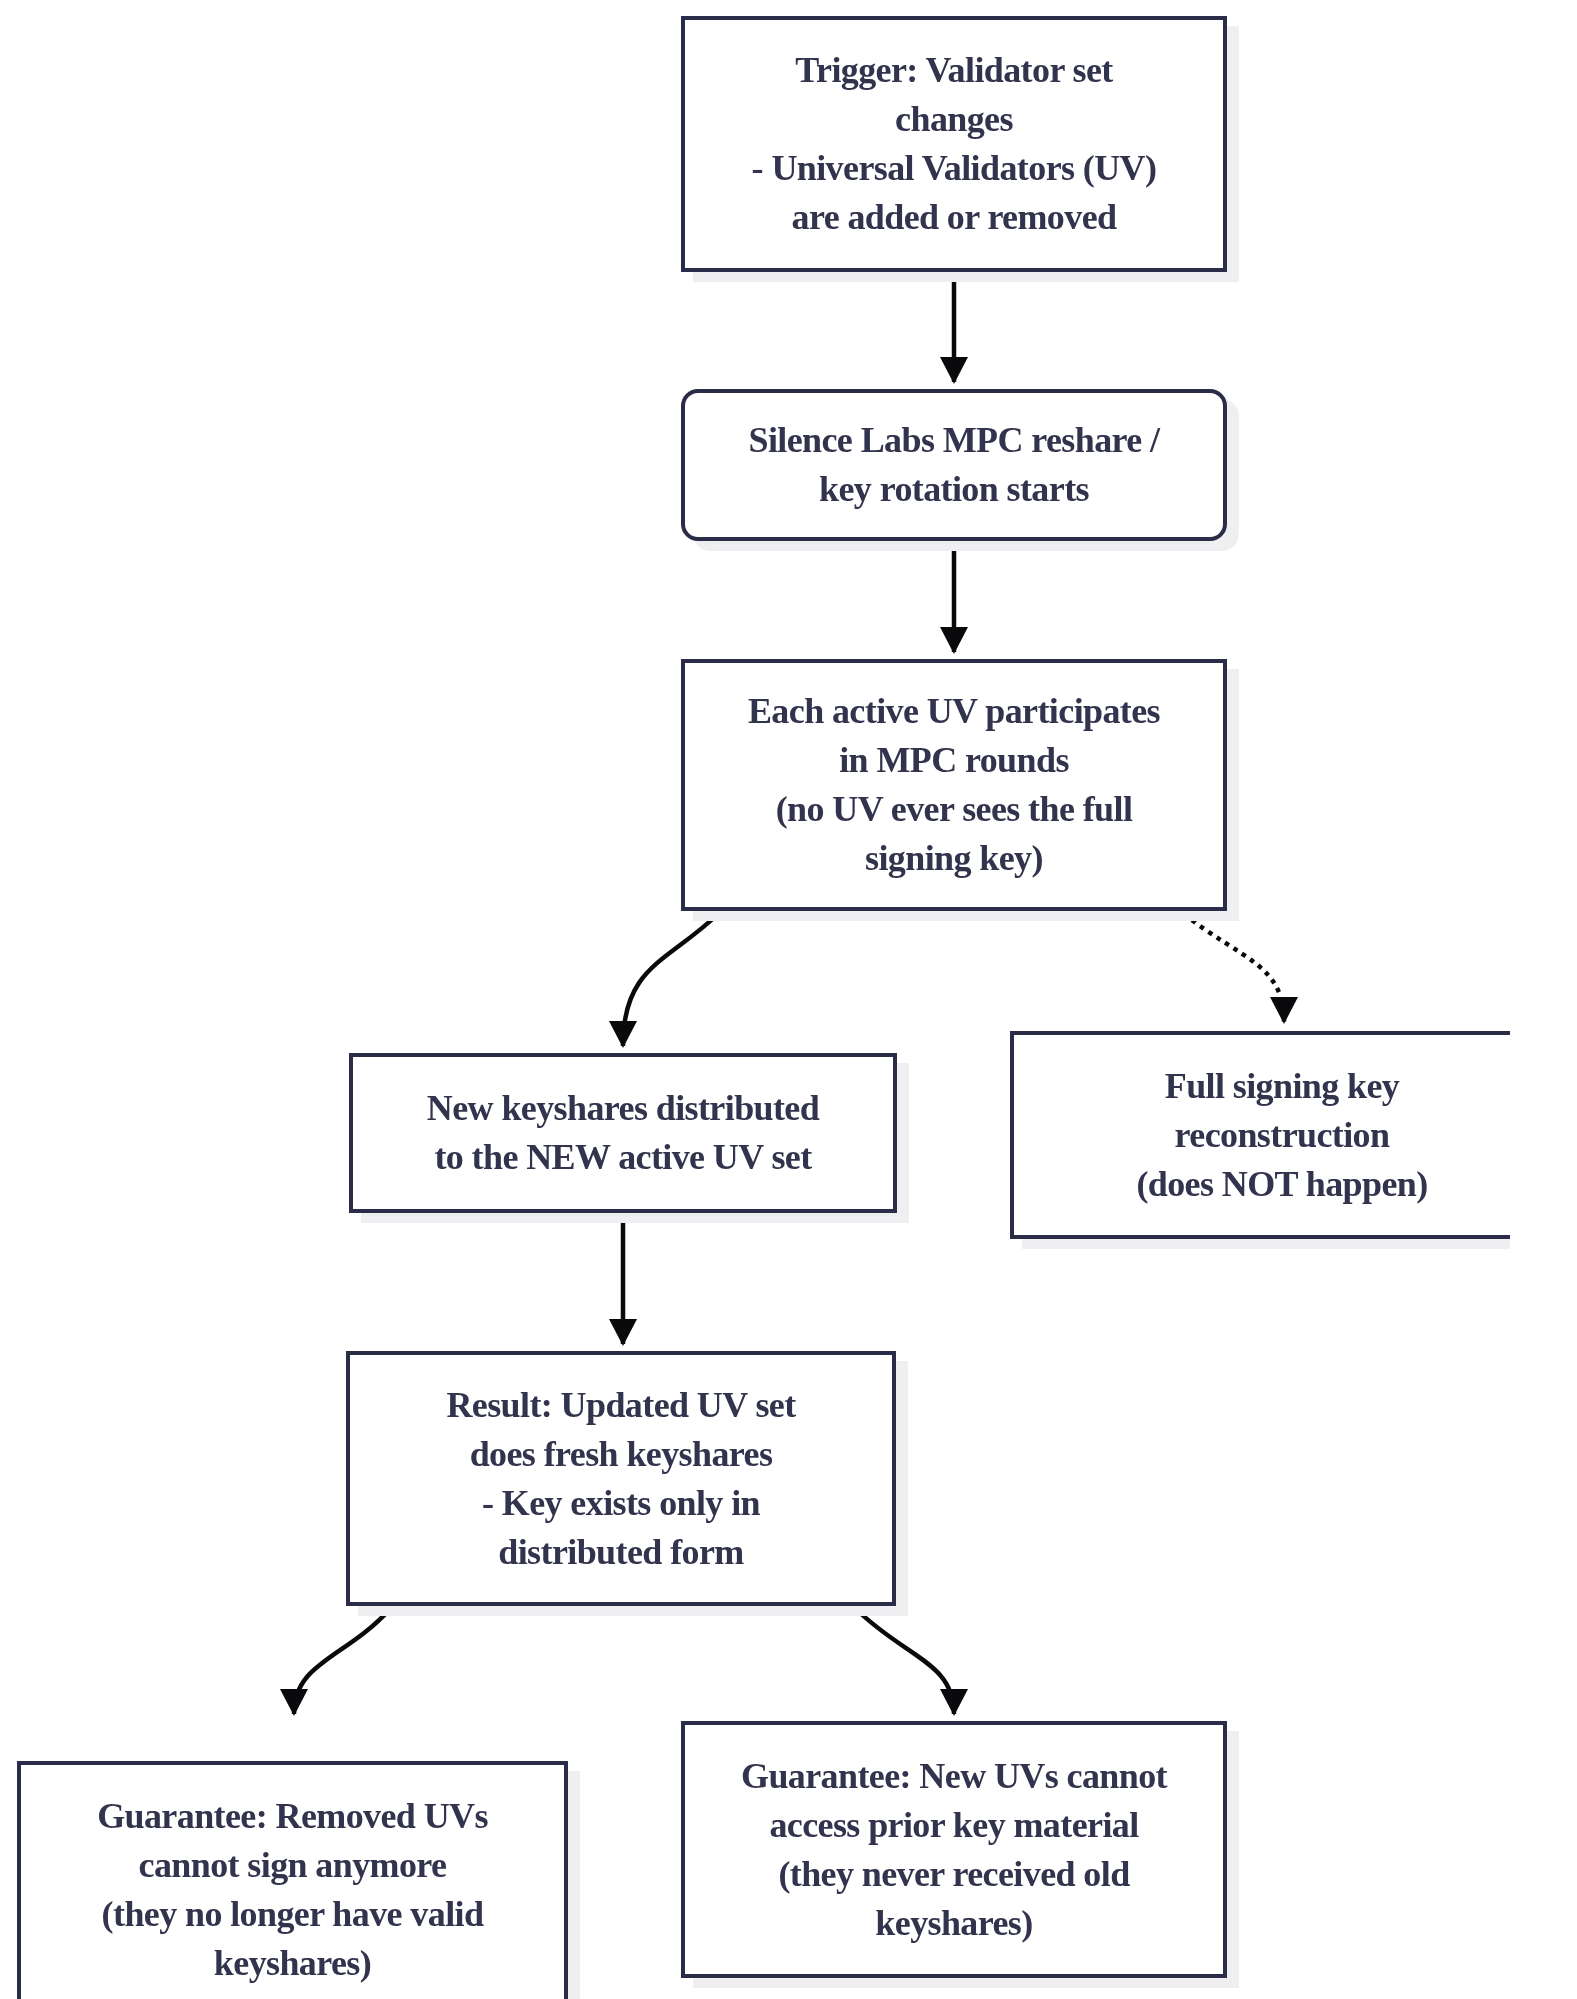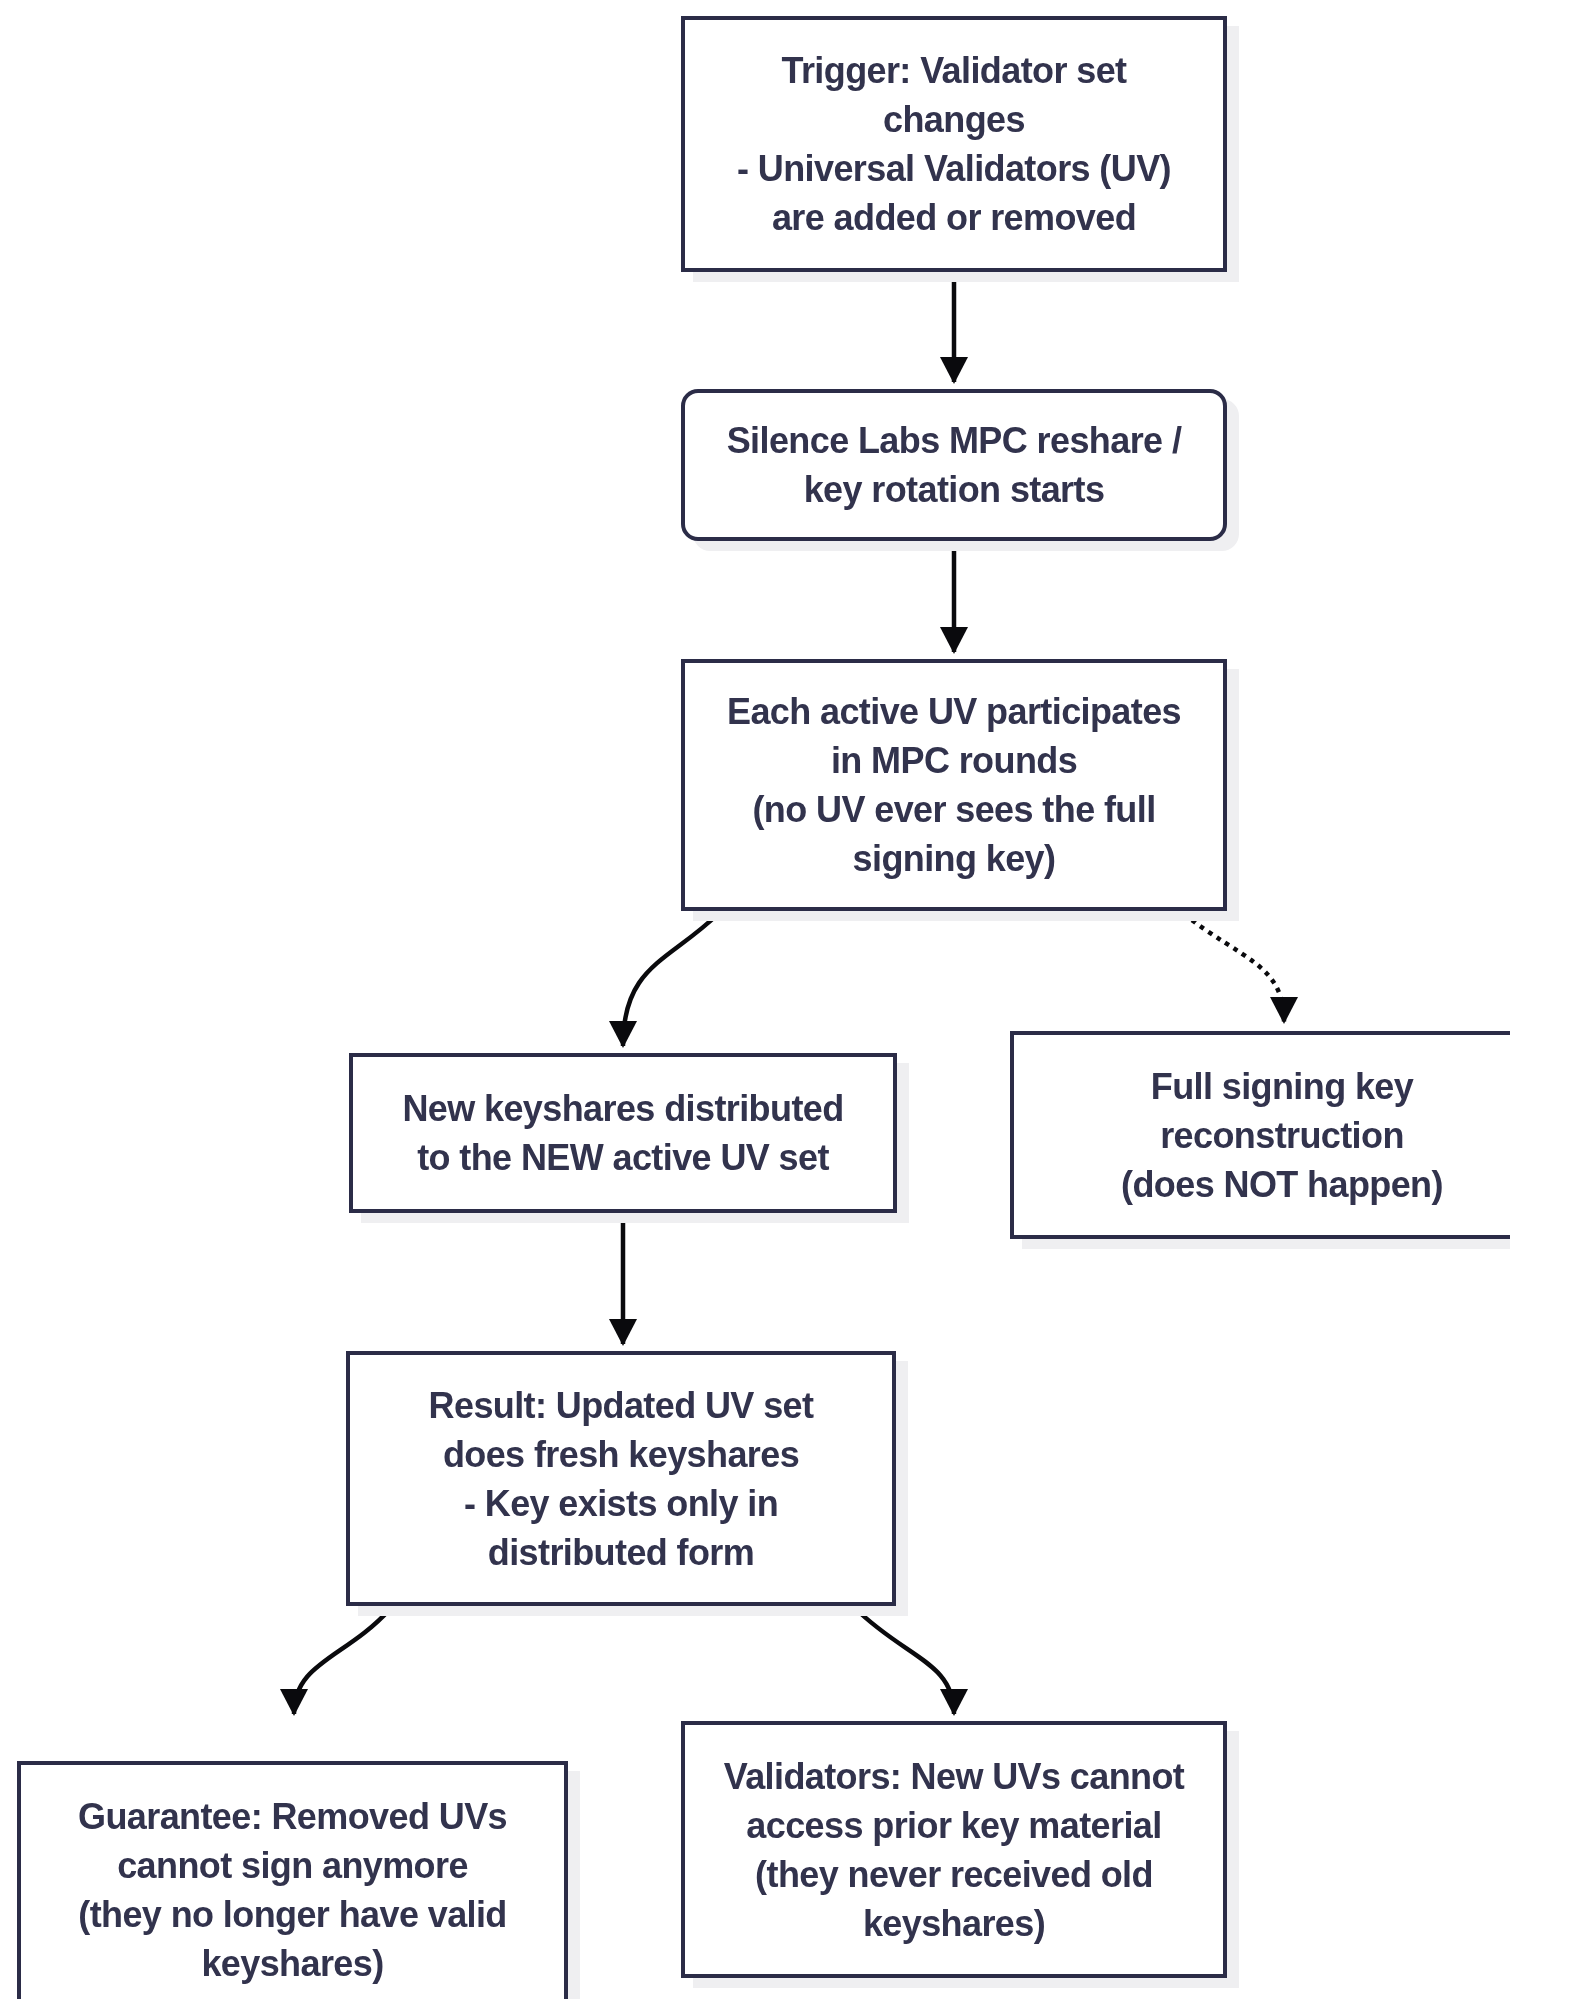--- a/index.html
+++ b/index.html
@@ -9,21 +9,21 @@
     --background:#ffffff;
     --node_bg:#ffffff;
     --shadow:#efeff1;
   }
   html,body{margin:0;padding:0;background:var(--background);}
   .canvas{
     position:relative;
     width:1510px;
     height:1999px;
     background:var(--background);
-    font-family:Liberation Sans, sans-serif;
+    font-family:Liberation Serif, serif;
     overflow:hidden;
   }
   svg.edges{
     position:absolute;
     left:0;top:0;
     width:1577px;height:1999px;
   }
   .edge{
     fill:none;
     stroke:var(--arrow);
@@ -121,19 +121,19 @@
   </div>
 
   <div class="node" id="node-gremoved">
     <div class="ln">Guarantee: Removed UVs</div>
     <div class="ln">cannot sign anymore</div>
     <div class="ln">(they no longer have valid</div>
     <div class="ln">keyshares)</div>
   </div>
 
   <div class="node" id="node-gnew">
-    <div class="ln">Validators: New UVs cannot</div>
+    <div class="ln">Guarantee: New UVs cannot</div>
     <div class="ln">access prior key material</div>
     <div class="ln">(they never received old</div>
     <div class="ln">keyshares)</div>
   </div>
 
 </div>
 
 </body></html>

